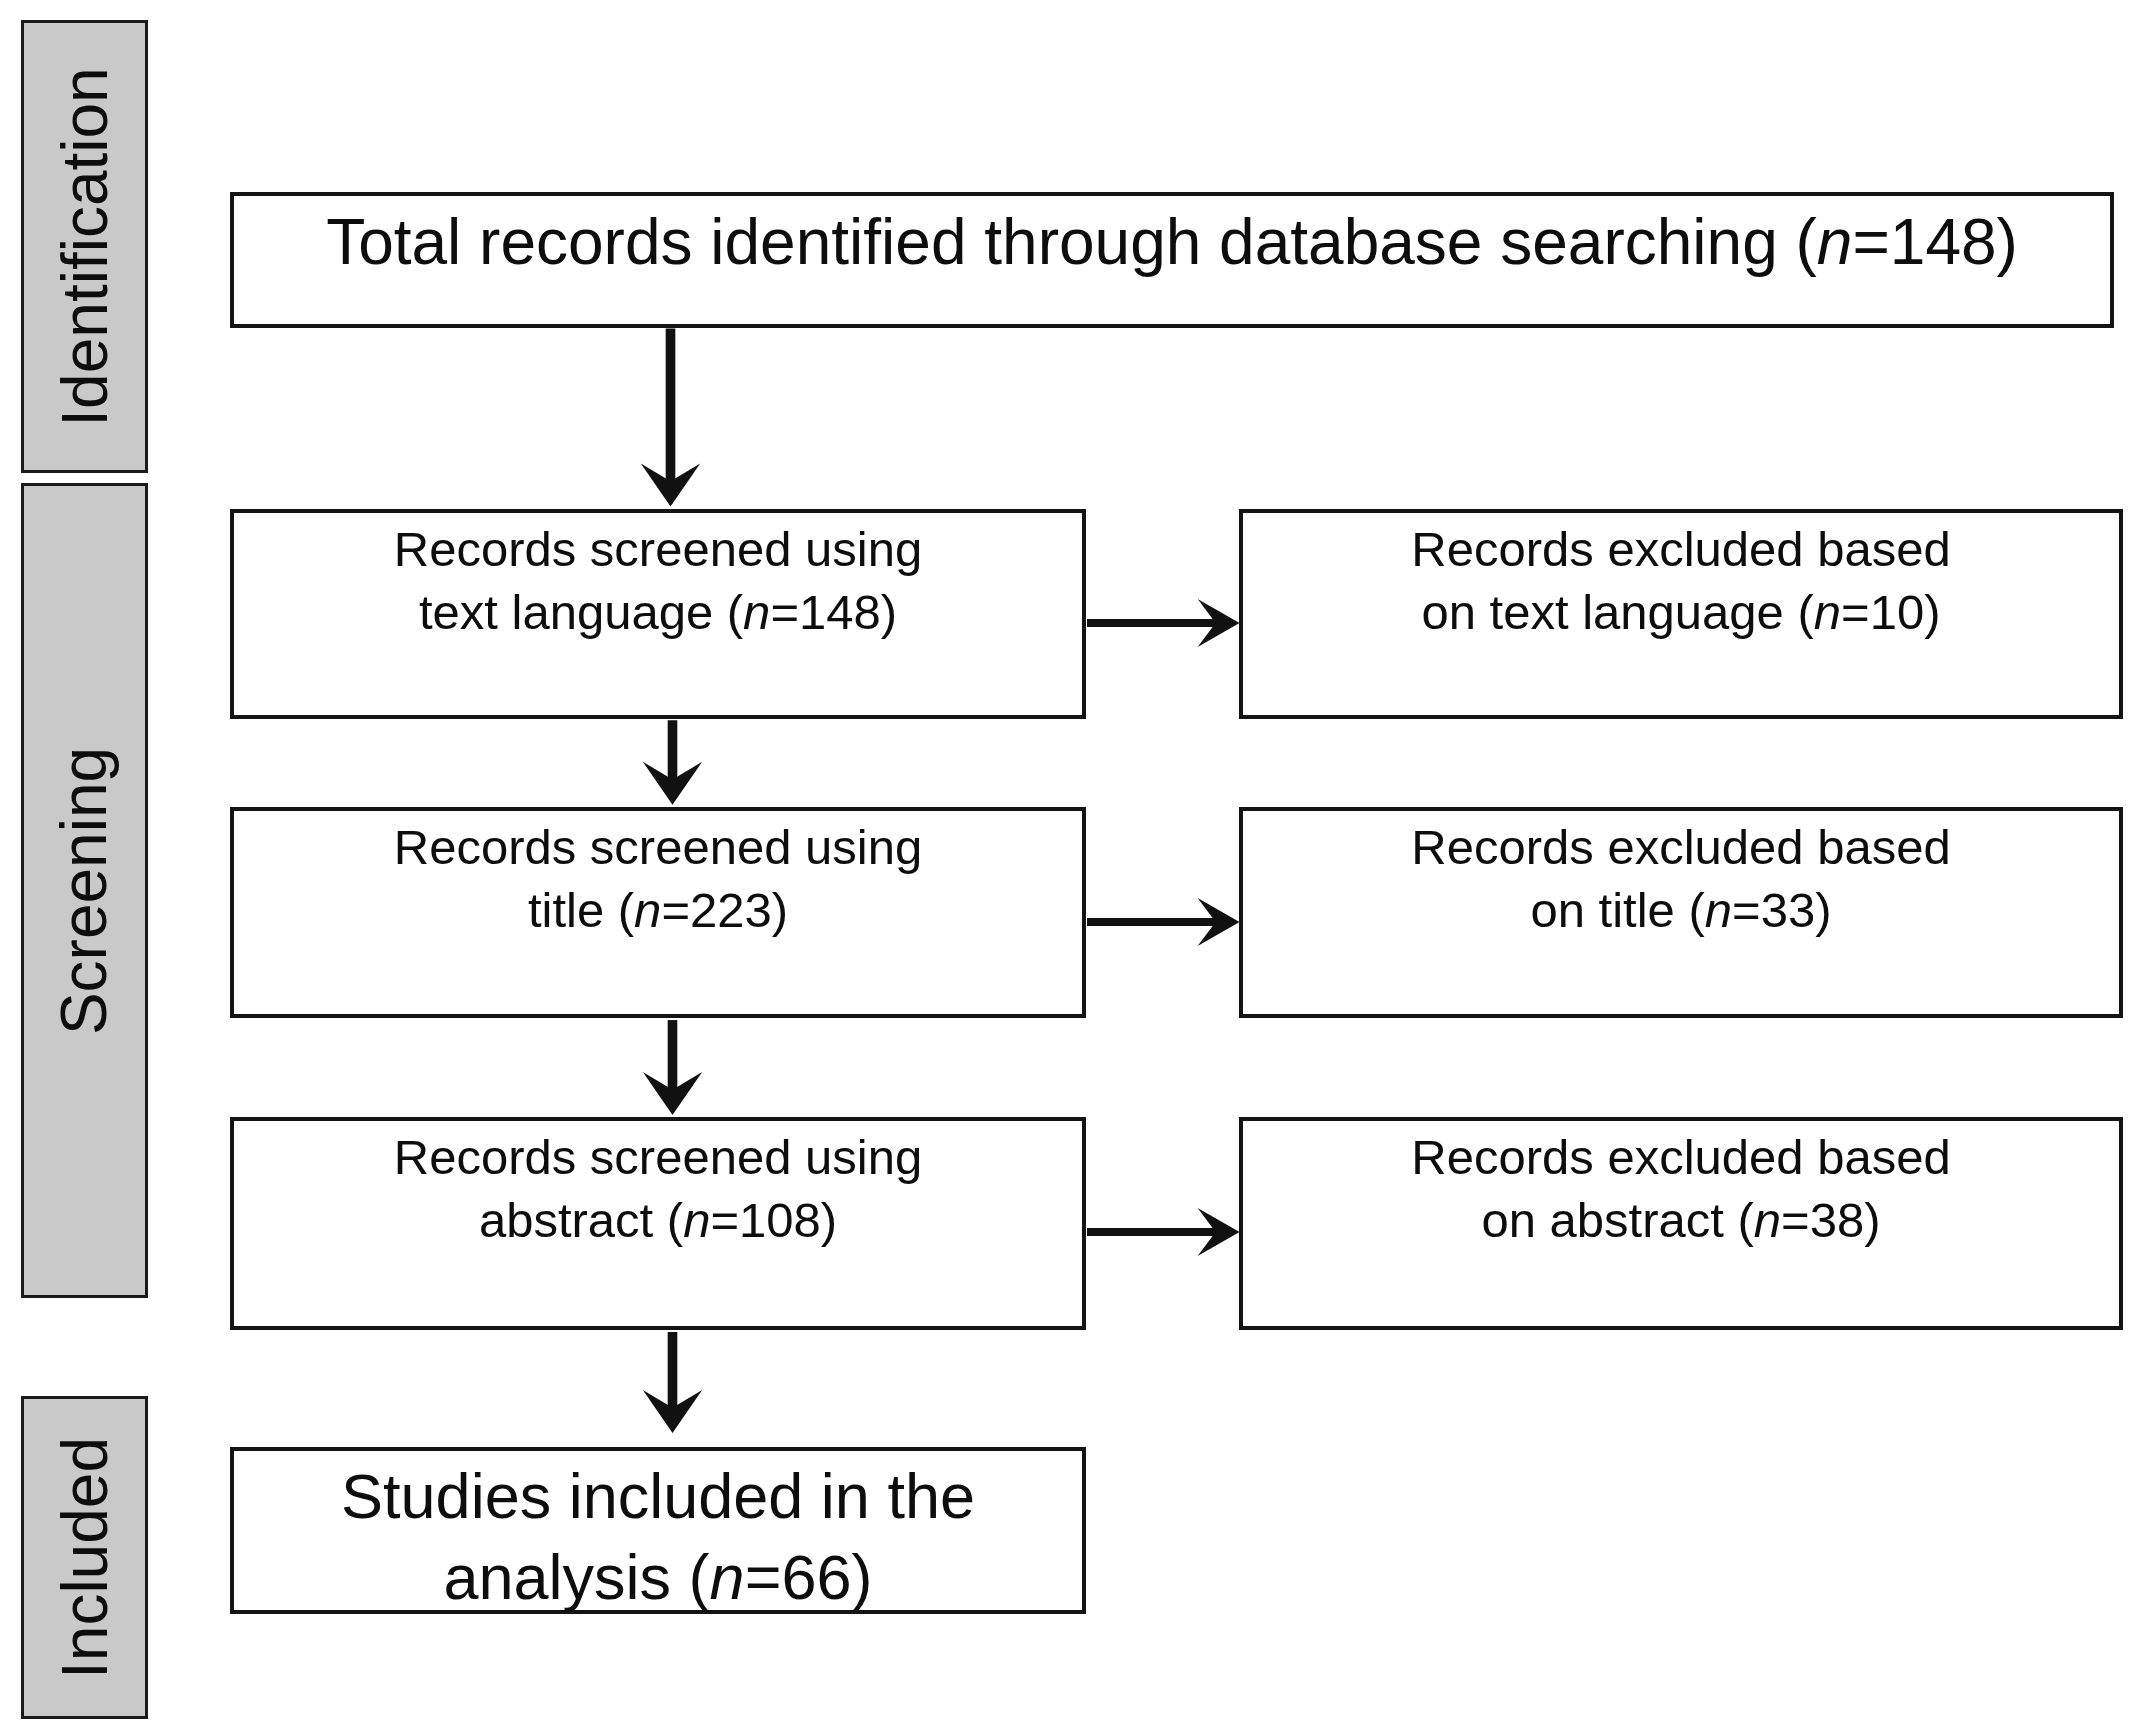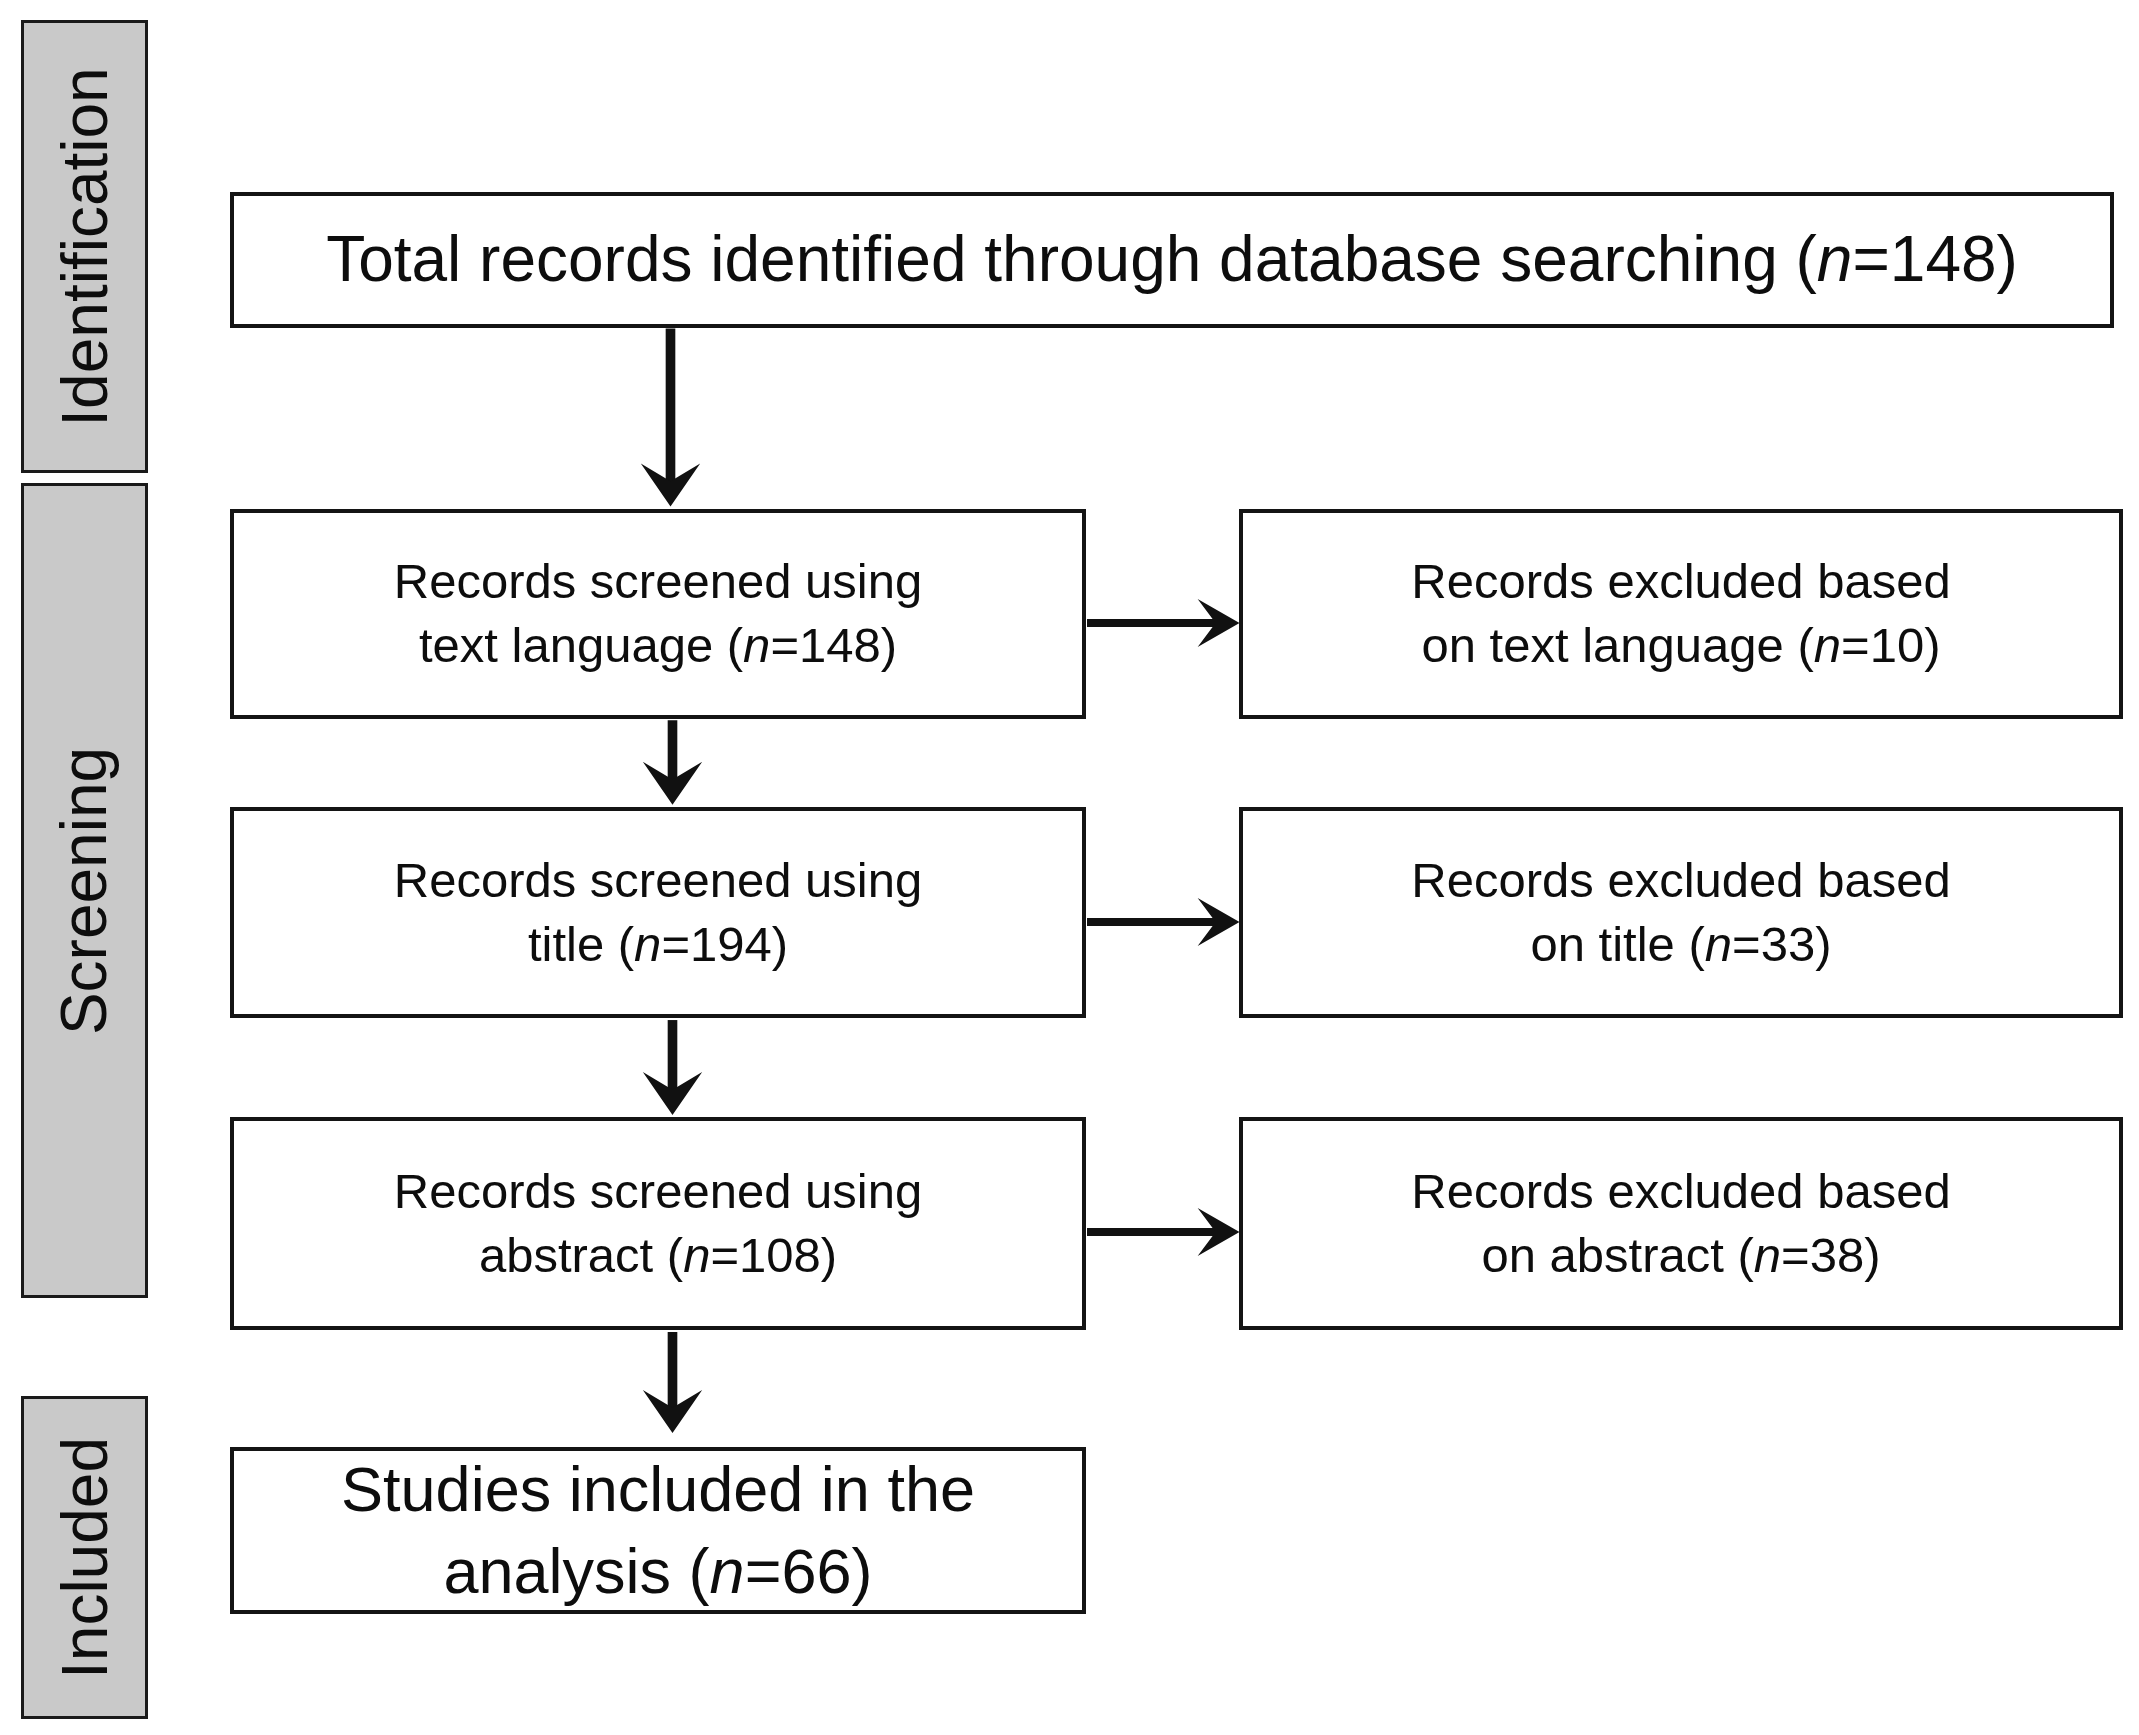--- a/index.html
+++ b/index.html
@@ -42,21 +42,20 @@
   #stage-screening      { left: 21px;  top: 483px;  width: 127px; height: 815px; }
   #stage-included       { left: 21px;  top: 1396px; width: 127px; height: 323px; }
 
   
   .flow-box {
     position: absolute;
     background: #ffffff;
     border: 4.5px solid #141414;
     box-sizing: border-box;
     display: flex;
-    align-items: center;
     justify-content: center;
     text-align: center;
     padding: 4.5px 19.4px;
   }
   .flow-box .box-text {
     font-size: 49px;
     line-height: 1.30;
     color: #0d0d0d;
     font-weight: 400;
     white-space: pre-line;
@@ -117,21 +116,21 @@
 text language (</span><span class="n-italic">n</span><span>=148)</span></div>
   </div>
 
   <div class="flow-box" id="box-excl-lang">
     <div class="box-text"><span>Records excluded based
 on text language (</span><span class="n-italic">n</span><span>=10)</span></div>
   </div>
 
   <div class="flow-box" id="box-screen-title">
     <div class="box-text"><span>Records screened using
-title (</span><span class="n-italic">n</span><span>=194)</span></div>
+title (</span><span class="n-italic">n</span><span>=223)</span></div>
   </div>
 
   <div class="flow-box" id="box-excl-title">
     <div class="box-text"><span>Records excluded based
 on title (</span><span class="n-italic">n</span><span>=33)</span></div>
   </div>
 
   <div class="flow-box" id="box-screen-abs">
     <div class="box-text"><span>Records screened using
 abstract (</span><span class="n-italic">n</span><span>=108)</span></div>

